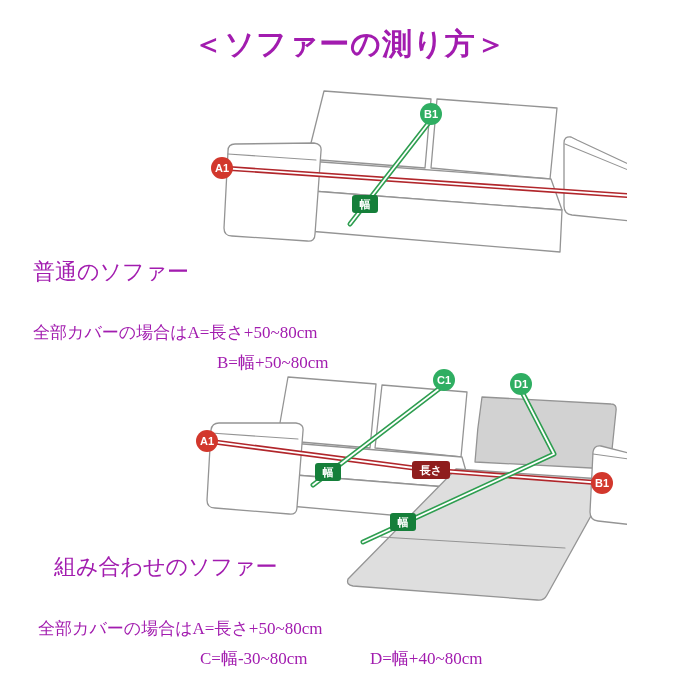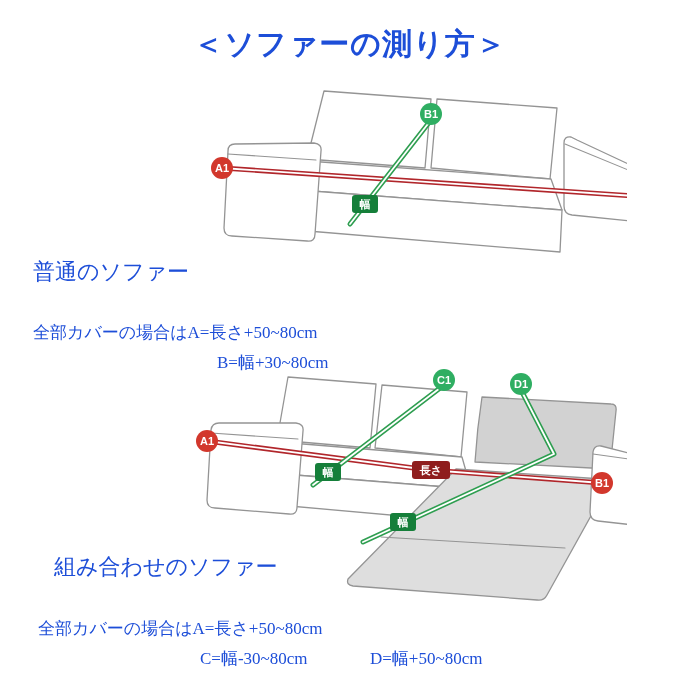--- a/index.html
+++ b/index.html
@@ -1,18 +1,18 @@
 <!DOCTYPE html>
 <html><head>
 <meta charset="utf-8">
 <style>
   html,body{margin:0;padding:0;background:#fff;}
   .canvas{
     position:relative;width:627px;height:700px;background:#ffffff;
-    font-family:"Liberation Serif","DejaVu Serif",serif;color:#1d4ed8;overflow:hidden;
+    font-family:"Liberation Serif","DejaVu Serif",serif;color:#a21caf;overflow:hidden;
   }
   .title{
     position:absolute;top:24px;left:0;width:700px;text-align:center;
     font-size:30px;font-weight:bold;letter-spacing:1px;
   }
   .heading{font-size:22px;line-height:30px;}
   .notes{font-size:17px;line-height:30px;}
   .abs{position:absolute;}
   
   .sofa-line{fill:#ffffff;stroke:#949494;stroke-width:1.3;stroke-linejoin:round;stroke-linecap:round;}
@@ -67,21 +67,21 @@
       <circle cx="236" cy="36" r="11" fill="#2fae62"></circle>
       <text class="marker-text" x="236" y="40">B1</text>
     </g>
   </svg>
 
   <div class="abs heading" style="left:33px;top:257px;">
     <div>普通のソファー</div>
   </div>
   <div class="abs notes" style="left:33px;top:318px;">
     <div>全部カバーの場合はA=長さ+50~80cm</div>
-    <div style="margin-left:184px;">B=幅+30~80cm</div>
+    <div style="margin-left:184px;">B=幅+50~80cm</div>
   </div>
 
   <svg class="abs" style="left:185px;top:352px;" width="500" height="255" viewBox="0 0 500 255">
 
     <path class="sofa-line" d="M103,25 L191,32 L185,96 L92,88 Z"></path>
     <path class="sofa-line" d="M197,33 L282,40 L276,105 L190,96 Z"></path>
 
     <path class="sofa-line" d="M94,90 L277,105 L286,137 L85,121 Z"></path>
     <path class="sofa-line" d="M85,121 L286,137 L284,170 L82,152 Z"></path>
 
@@ -136,17 +136,17 @@
 
   <div class="abs heading" style="left:54px;top:552px;">
     <div>組み合わせのソファー</div>
   </div>
   <div class="abs notes" style="left:38px;top:614px;width:640px;">
     <div>
       <span>全部カバーの場合はA=長さ+50~80cm</span>
     </div>
     <div>
       <span style="margin-left:162px;">C=幅-30~80cm</span>
-      <span class="abs" style="left:332px;top:30px;">D=幅+50~80cm</span>
+      <span class="abs" style="left:332px;top:30px;">D=幅+40~80cm</span>
     </div>
   </div>
 
 </div>
 
 </body></html>

